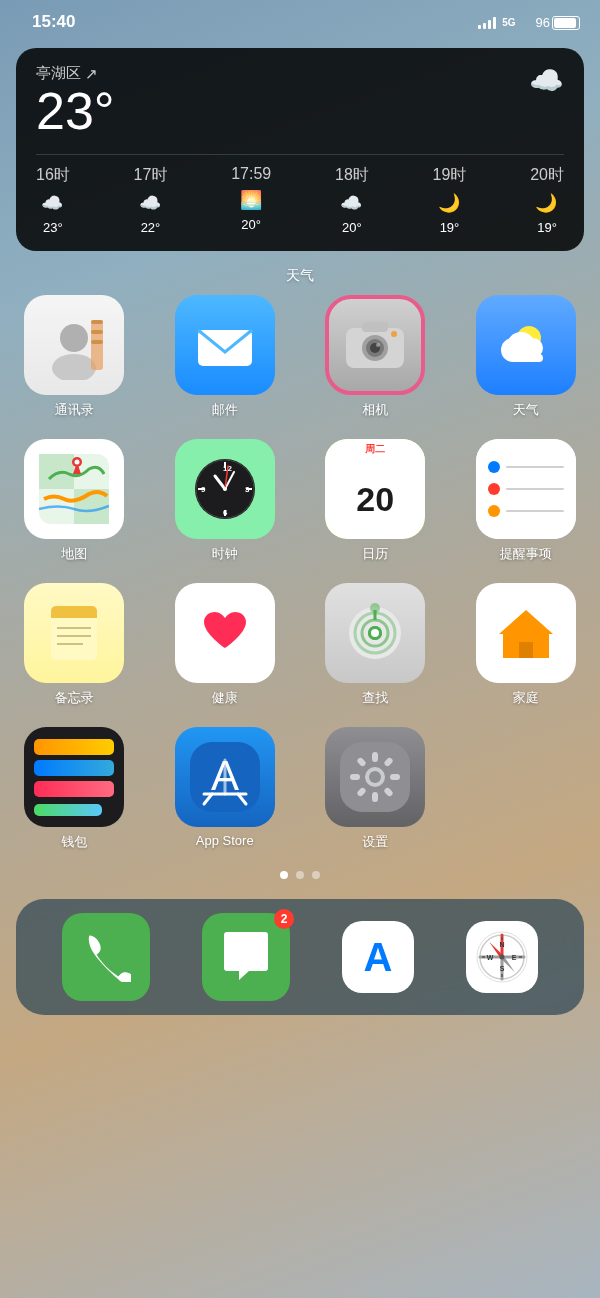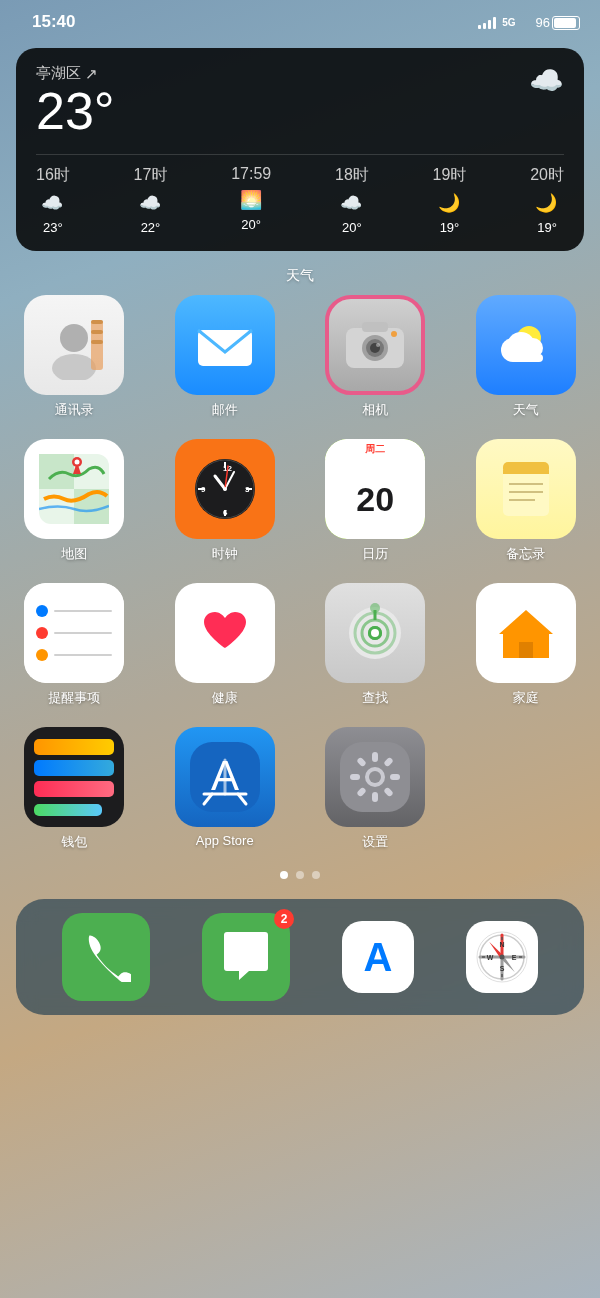--- a/index.html
+++ b/index.html
@@ -197,21 +197,21 @@
     .icon-camera {
       background: linear-gradient(180deg, #d0d0d0 0%, #a8a8a8 100%);
     }
     .icon-photos {
       background: white;
     }
     .icon-weather {
       background: linear-gradient(180deg, #60aaff 0%, #1e7fff 100%);
     }
     .icon-clock {
-      background: #f97316;
+      background: #86efac;
     }
     .icon-appstore {
       background: linear-gradient(180deg, #2196f3 0%, #1565c0 100%);
     }
     .icon-settings {
       background: linear-gradient(180deg, #8e8e93 0%, #636366 100%);
     }
 
     
     .page-dots {
@@ -499,34 +499,20 @@
   </div>
 
   <div class="app-item">
     <div class="app-icon" style="padding:0;overflow:hidden;background:#bef264;border-radius:22px;">
       <div class="calendar-icon" style="width:100%;height:100%;border-radius:22px;">
         <div class="calendar-header">周二</div>
         <div class="calendar-date">20</div>
       </div>
     </div>
     <span class="app-label">日历</span>
-  </div>
-
-  <div class="app-item">
-    <div class="app-icon" style="background:linear-gradient(180deg,#fff9c4 0%,#fff59d 100%);border-radius:22px;">
-      <svg width="70" height="70" viewBox="0 0 70 70">
-        <rect x="12" y="8" width="46" height="54" rx="5" fill="#fff9c4"></rect>
-        <rect x="12" y="8" width="46" height="12" rx="5" fill="#f0c040"></rect>
-        <rect x="12" y="16" width="46" height="4" fill="#f0c040"></rect>
-        <line x1="18" y1="30" x2="52" y2="30" stroke="#d0c080" stroke-width="2"></line>
-        <line x1="18" y1="38" x2="52" y2="38" stroke="#d0c080" stroke-width="2"></line>
-        <line x1="18" y1="46" x2="44" y2="46" stroke="#d0c080" stroke-width="2"></line>
-      </svg>
-    </div>
-    <span class="app-label">备忘录</span>
   </div>
 
   <div class="app-item">
     <div class="app-icon" style="background:white;border-radius:22px;padding:0;">
       <div style="width:100%;height:100%;border-radius:22px;background:white;display:flex;flex-direction:column;justify-content:center;padding:14px 12px;gap:10px;">
         <div style="display:flex;align-items:center;gap:6px;">
           <div style="width:12px;height:12px;border-radius:50%;background:#007aff;flex-shrink:0;"></div>
           <div style="height:2px;background:#d0d0d0;flex:1;border-radius:1px;"></div>
         </div>
         <div style="display:flex;align-items:center;gap:6px;">
@@ -536,20 +522,34 @@
         <div style="display:flex;align-items:center;gap:6px;">
           <div style="width:12px;height:12px;border-radius:50%;background:#ff9500;flex-shrink:0;"></div>
           <div style="height:2px;background:#d0d0d0;flex:1;border-radius:1px;"></div>
         </div>
       </div>
     </div>
     <span class="app-label">提醒事项</span>
   </div>
 
   <div class="app-item">
+    <div class="app-icon" style="background:linear-gradient(180deg,#fff9c4 0%,#fff59d 100%);border-radius:22px;">
+      <svg width="70" height="70" viewBox="0 0 70 70">
+        <rect x="12" y="8" width="46" height="54" rx="5" fill="#fff9c4"></rect>
+        <rect x="12" y="8" width="46" height="12" rx="5" fill="#f0c040"></rect>
+        <rect x="12" y="16" width="46" height="4" fill="#f0c040"></rect>
+        <line x1="18" y1="30" x2="52" y2="30" stroke="#d0c080" stroke-width="2"></line>
+        <line x1="18" y1="38" x2="52" y2="38" stroke="#d0c080" stroke-width="2"></line>
+        <line x1="18" y1="46" x2="44" y2="46" stroke="#d0c080" stroke-width="2"></line>
+      </svg>
+    </div>
+    <span class="app-label">备忘录</span>
+  </div>
+
+  <div class="app-item">
     <div class="app-icon" style="background:white;border-radius:22px;">
       <svg width="70" height="70" viewBox="0 0 70 70">
         <rect width="70" height="70" rx="22" fill="white"></rect>
         <path d="M35 50 C35 50 14 36 14 24 C14 18 19 14 25 14 C29 14 33 17 35 20 C37 17 41 14 45 14 C51 14 56 18 56 24 C56 36 35 50 35 50Z" fill="#ff2d55"></path>
       </svg>
     </div>
     <span class="app-label">健康</span>
   </div>
 
   <div class="app-item">

